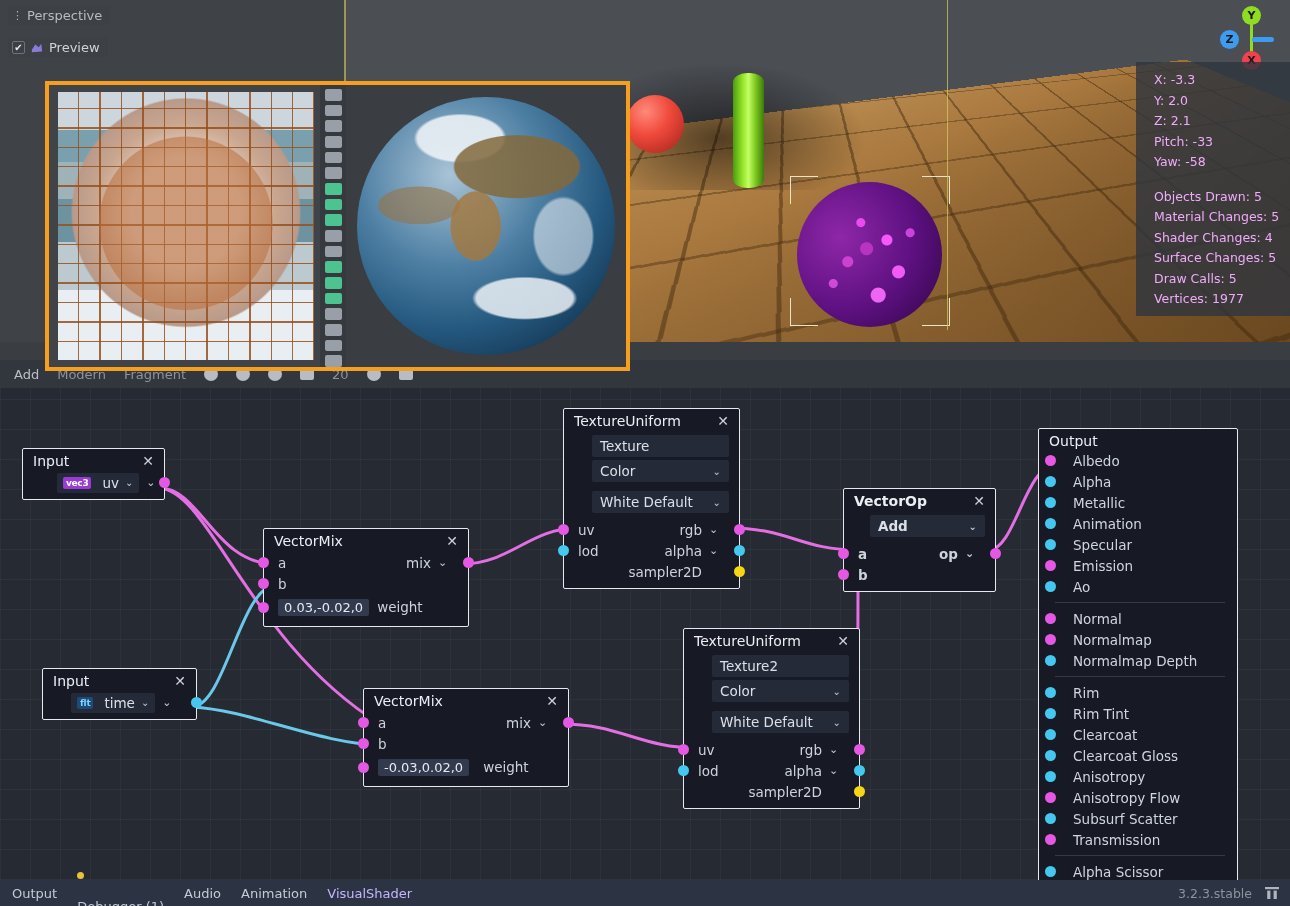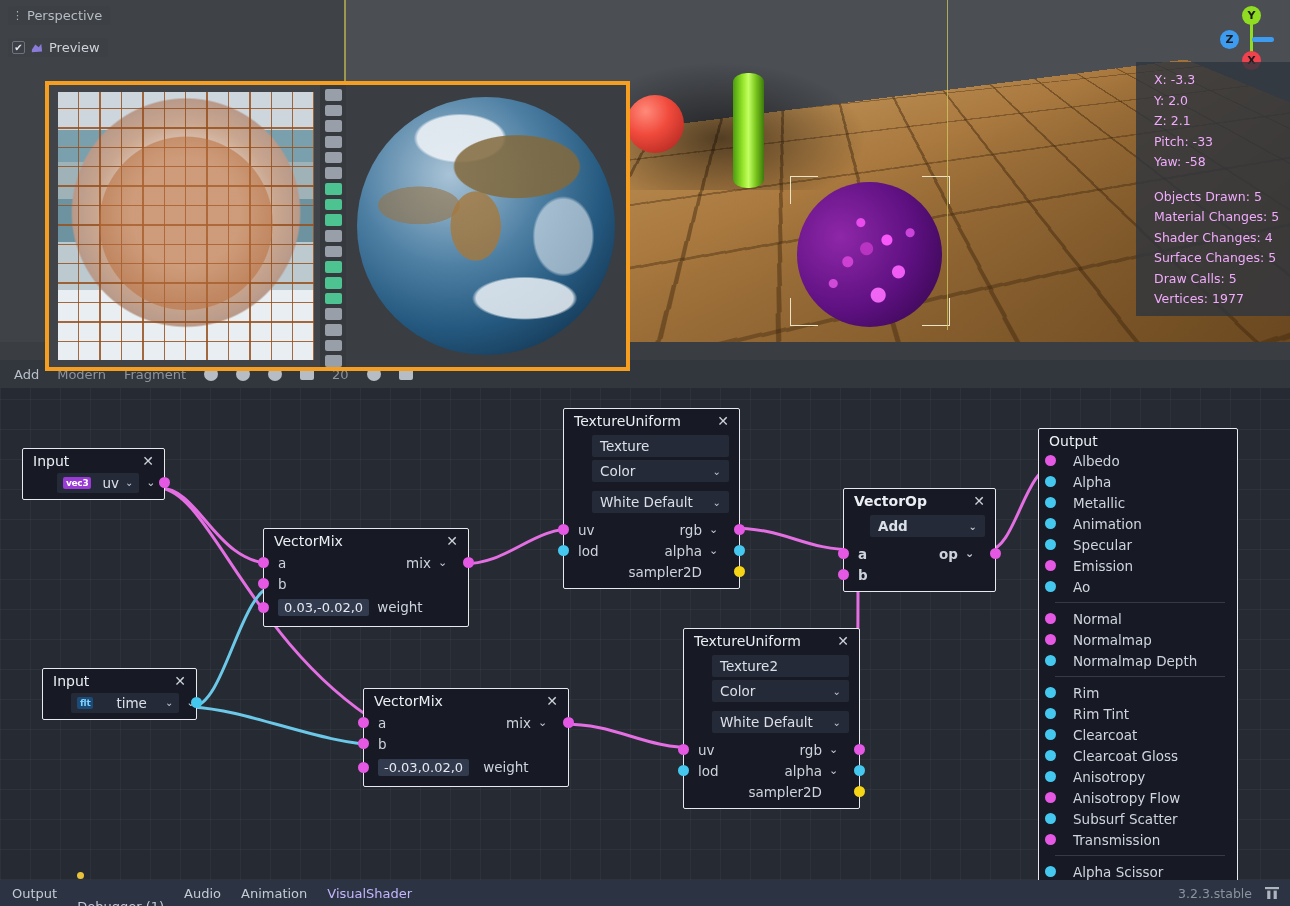--- a/index.html
+++ b/index.html
@@ -392,21 +392,21 @@
         <span class="dot r d-pink" style="top:5px;"></span>
       </div>
     </div>
 
     <div class="node" id="node-input-time" style="left:42px;top:280px;width:155px;">
       <div class="node-title">
         <span>Input</span>
         <span class="node-close">✕</span>
       </div>
       <div class="port-row" style="padding-left:28px;">
-        <span class="select" style="margin:0;padding:2px 6px;display:inline-flex;gap:18px;">
+        <span class="select" style="margin:0;padding:2px 6px;display:inline-flex;gap:6px;">
           <span class="typebadge tb-flt">flt</span>
           <span>time</span>
           <span class="caret">⌄</span>
         </span>
         <span class="hook">⌄</span>
         <span class="dot r d-cyan" style="top:5px;"></span>
       </div>
     </div>
 
     <div class="node" id="node-vectormix-1" style="left:263px;top:140px;width:206px;">

